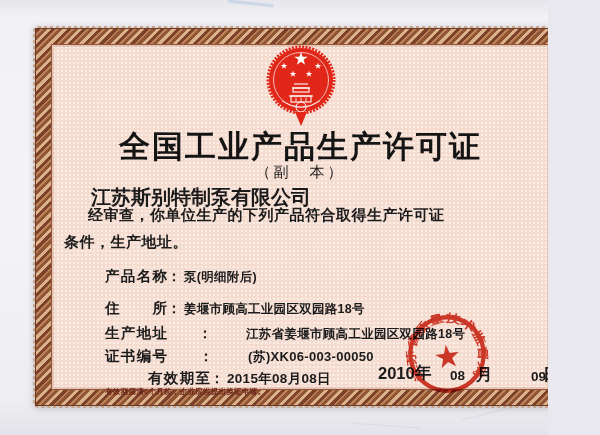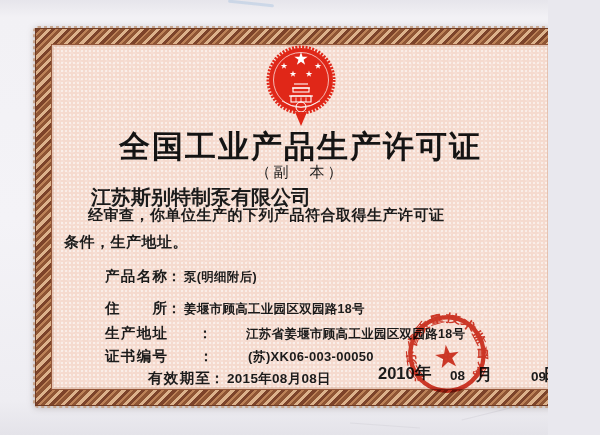--- a/index.html
+++ b/index.html
@@ -132,20 +132,21 @@
       <span class="lbl">证书编号</span>
         <span class="colon">：</span>
         <span class="val">(苏)XK06-003-00050</span>
     </div>
     <div class="abs row r5">
       <span class="lbl">有效期至</span>
         <span class="colon">：</span>
         <span class="val">2015年08月08日</span>
     </div>
 
+    <div class="abs note">有效期届满6个月前，企业应当提出换证申请。</div>
 
     <div class="abs date">
       <span class="d-year">2010</span>
       <span class="d-year-u">年</span>
       <span class="d-month">08</span>
       <span class="d-month-u">月</span>
       <span class="d-day">09</span>
       <span class="d-day-u">日</span>
     </div>
 

